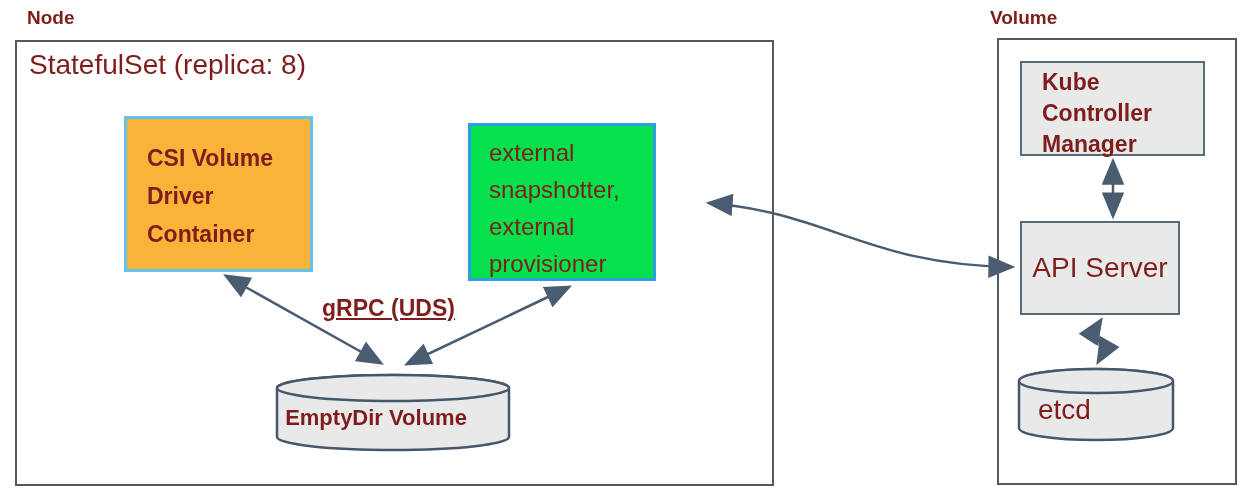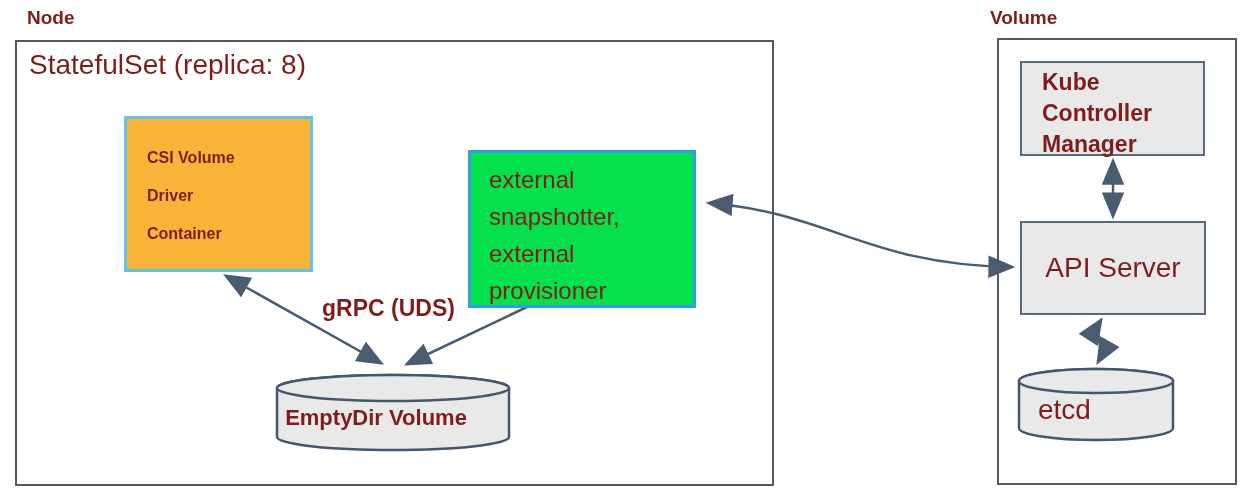--- a/index.html
+++ b/index.html
@@ -37,58 +37,58 @@
     line-height: 30px;
   }
   .multiline { white-space: pre-line; }
   .csi-box {
     left: 124px; top: 116px;
     width: 189px; height: 156px;
     background: #f9b338;
     border: 3px solid #62c4ec;
     padding: 20px 0 0 20px;
     font-weight: bold;
-    font-size: 16px;
+    font-size: 23px;
     line-height: 38px;
   }
   .sidecar-box {
     left: 468px; top: 123px;
-    width: 228px; height: 158px;
+    width: 188px; height: 158px;
     background: #04e14d;
     border: 3px solid #2d9ee2;
     padding: 8px 0 0 18px;
     font-size: 24px;
     line-height: 37px;
-    margin-top: 27px;
   }
   .grpc-label {
     left: 322px; top: 295px;
     font-weight: bold;
     font-size: 23px;
+    text-decoration: underline;
   }
   .emptydir-label {
     left: 276px; top: 405px;
     width: 200px;
     text-align: center;
     font-weight: bold;
     font-size: 22px;
   }
   .kcm-box {
     left: 1020px; top: 61px;
     width: 185px; height: 95px;
     background: #e9e9e9;
     border: 2px solid #5a6a7d;
     padding: 4px 0 0 20px;
     font-weight: bold;
     font-size: 23px;
     line-height: 31px;
   }
   .api-box {
     left: 1020px; top: 221px;
-    width: 186px; height: 94px;
+    width: 160px; height: 94px;
     background: #e9e9e9;
     border: 2px solid #5a6a7d;
     display: flex;
     align-items: center;
     justify-content: center;
     font-size: 28px;
   }
   .etcd-label {
     left: 1038px; top: 394px;
     font-size: 28px;

